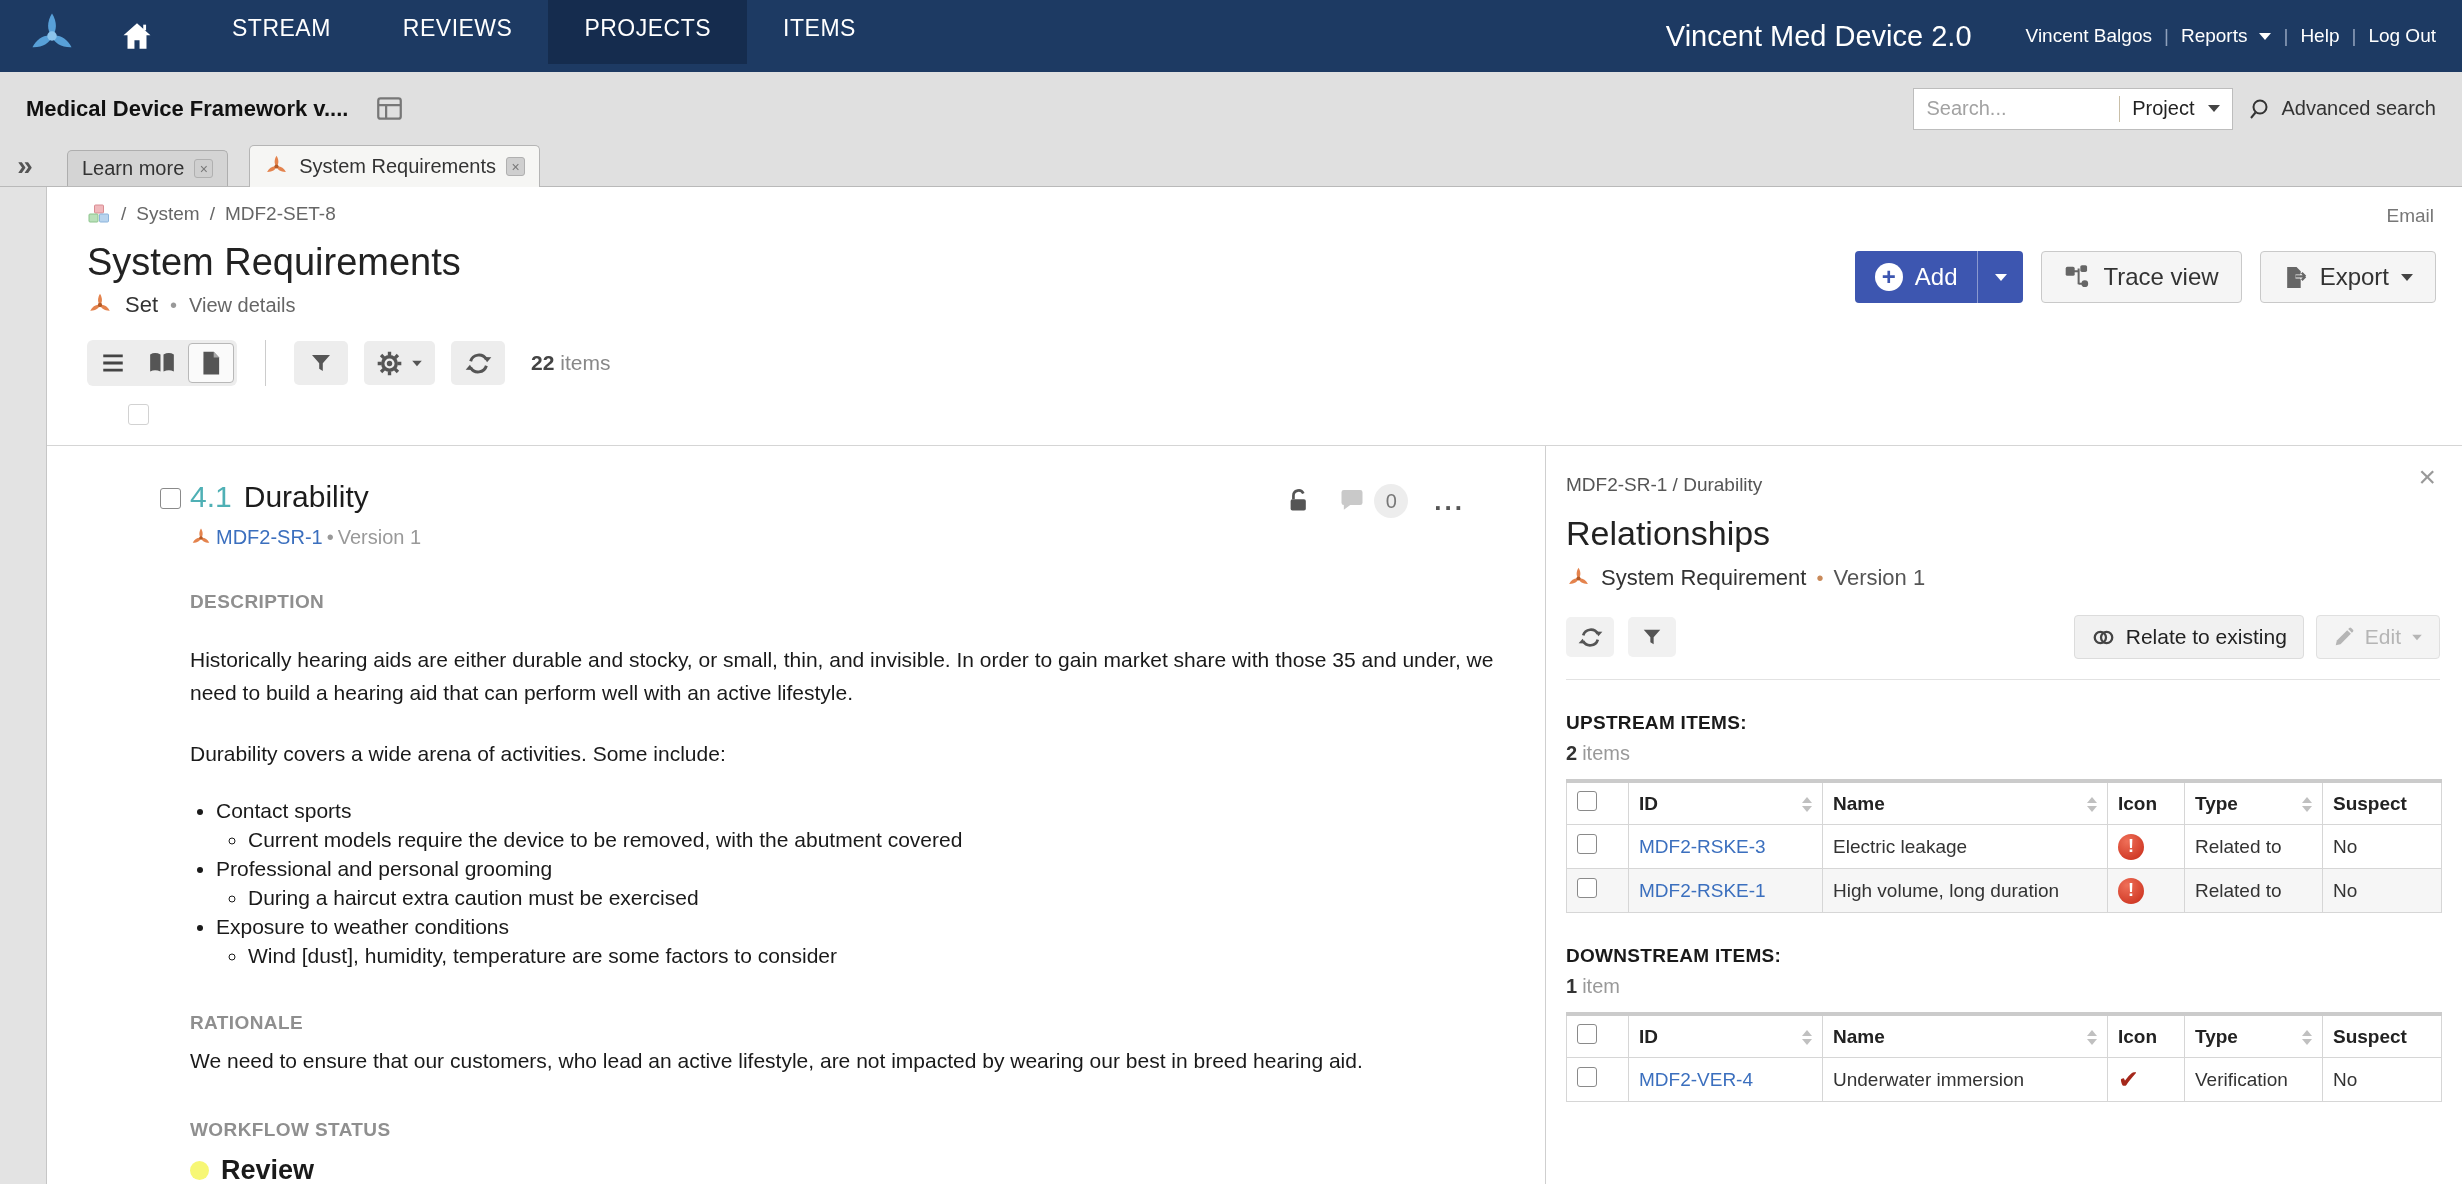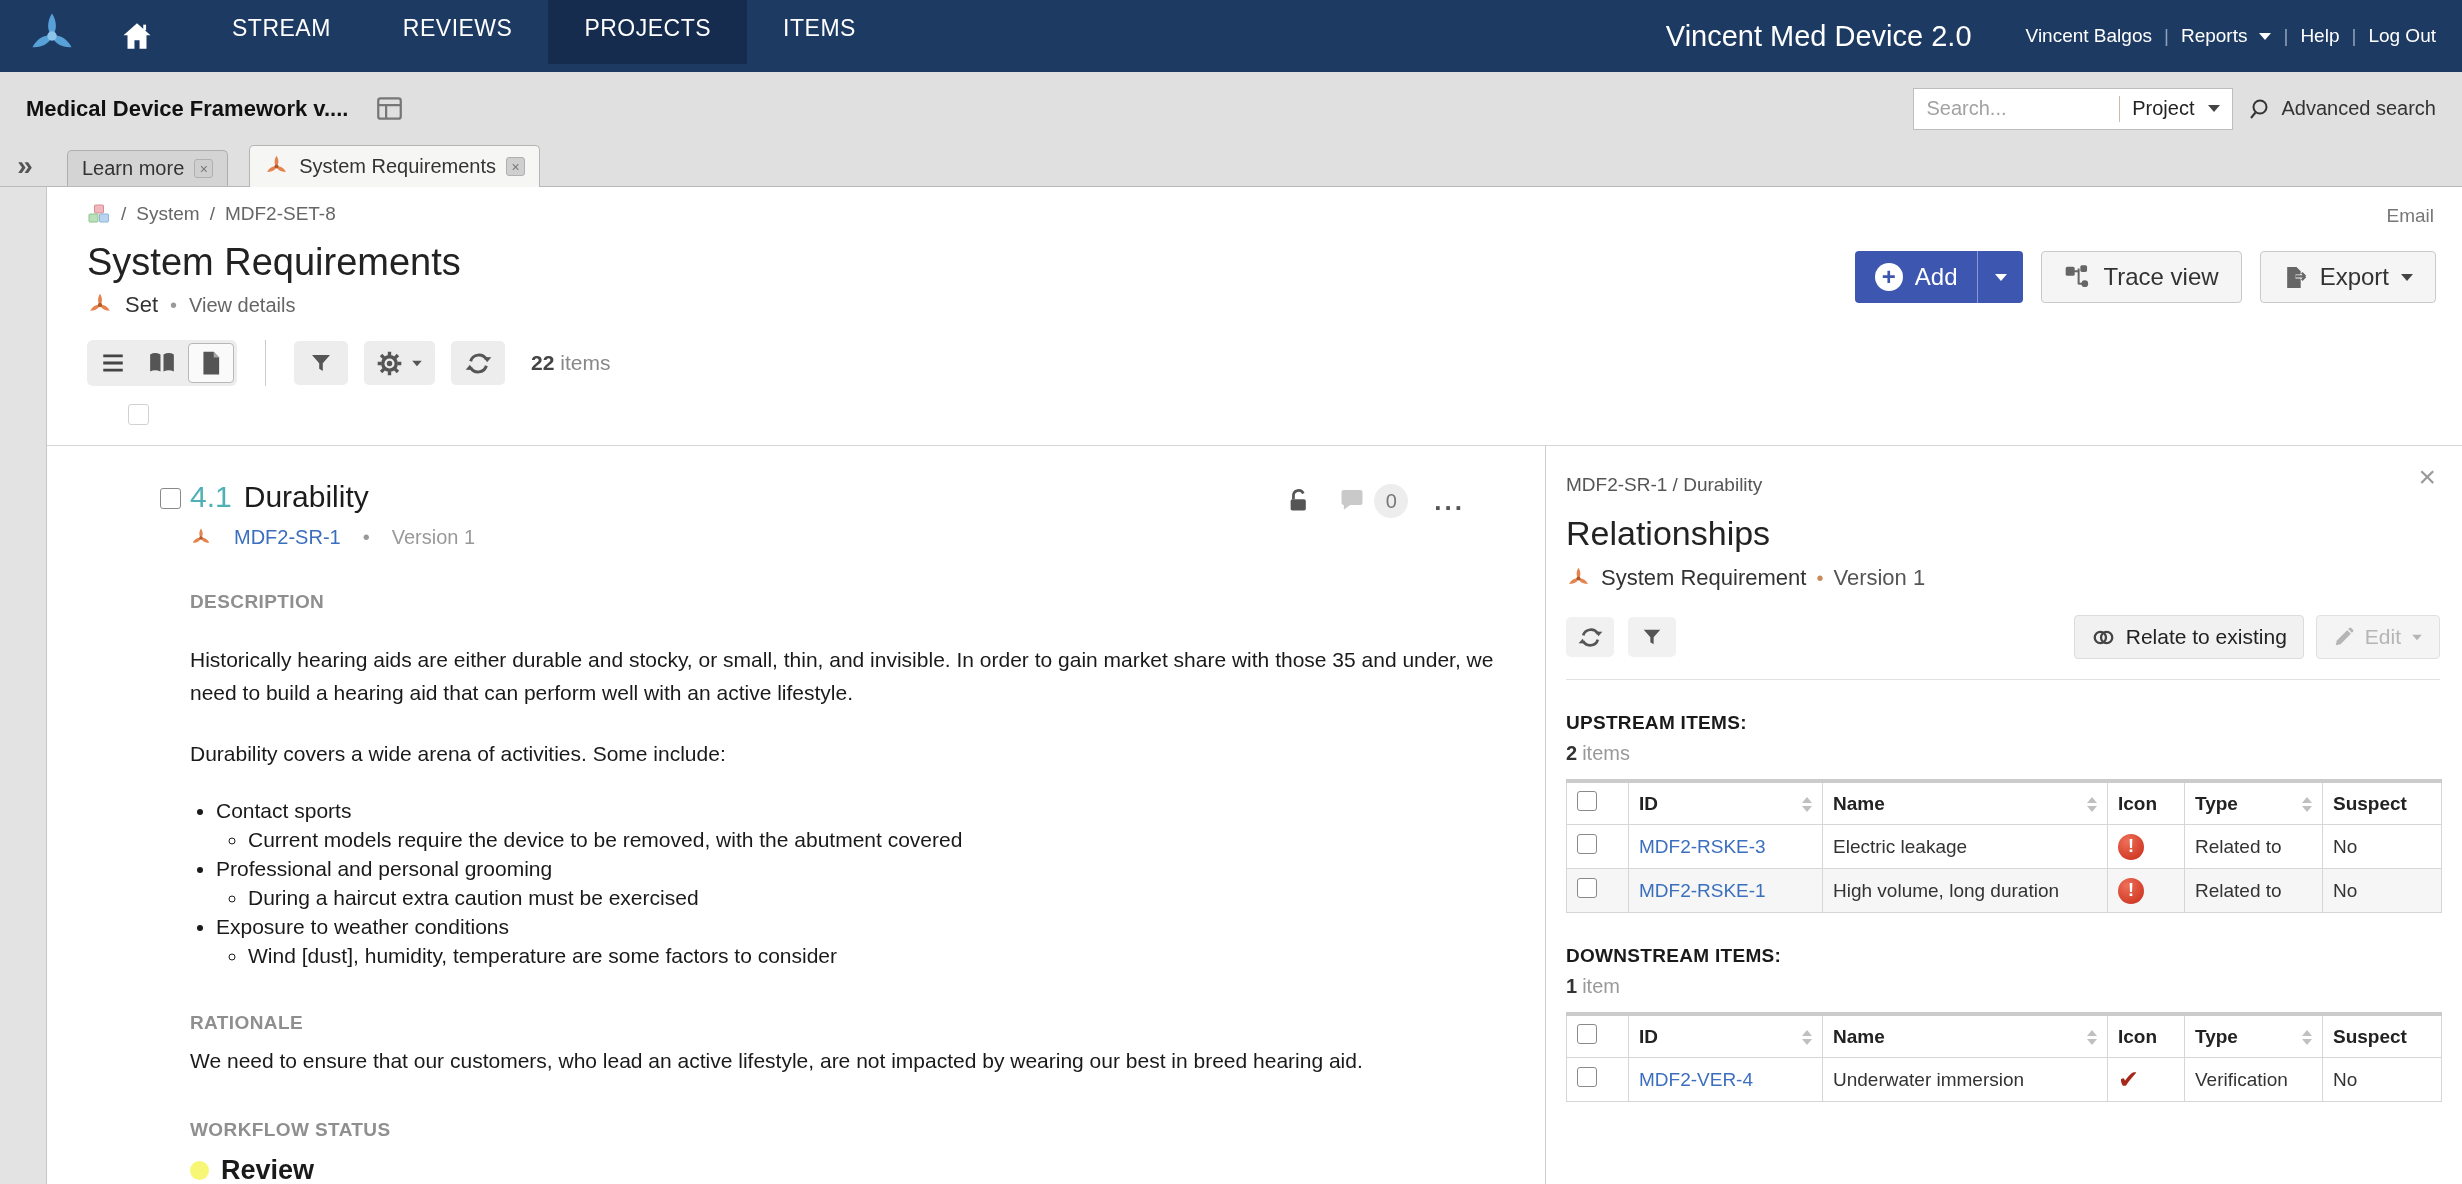--- a/index.html
+++ b/index.html
@@ -99,21 +99,21 @@
   .item-head { position:relative; display:flex; align-items:center; gap:12px; }
   .item-checkbox { position:absolute; left:-30px; top:8px; }
   .item-num { font-size:30px; color:#4fb0b5; }
   .item-name { font-size:30px; color:#1c1c1c; }
   .item-icons { position:absolute; right:40px; top:4px; display:flex; align-items:center; gap:26px; }
   .comment-group { display:flex; align-items:center; gap:8px; cursor:pointer; }
   .comment-count { width:34px; height:34px; border-radius:50%; background:#ededed; color:#777;
     display:flex; align-items:center; justify-content:center; font-size:20px; }
   .more-dots { font-size:26px; font-weight:bold; color:#555; letter-spacing:3px; cursor:pointer; }
 
-  .item-meta { margin-top:12px; display:flex; align-items:center; gap:22px; font-size:20px; }
+  .item-meta { margin-top:12px; display:flex; align-items:center; gap:4px; font-size:20px; }
   .id-link { color:#3b6fbe; text-decoration:none; cursor:pointer; }
   .meta-muted { color:#999; }
 
   .section-label { margin-top:42px; font-size:19px; font-weight:bold; color:#8f8f8f; letter-spacing:.4px; }
   .body-text { margin-top:30px; font-size:21px; color:#1a1a1a; line-height:33px; max-width:1320px; }
   .body-text.tight { margin-top:28px; }
   ul.b1 { margin:26px 0 0 26px; }
   ul.b1 > li { font-size:21px; line-height:29px; color:#1a1a1a; }
   ul.b2 { list-style-type:circle; margin-left:32px; }
   .rationale-text { margin-top:10px; font-size:21px; color:#1a1a1a; line-height:33px; max-width:1340px; }

